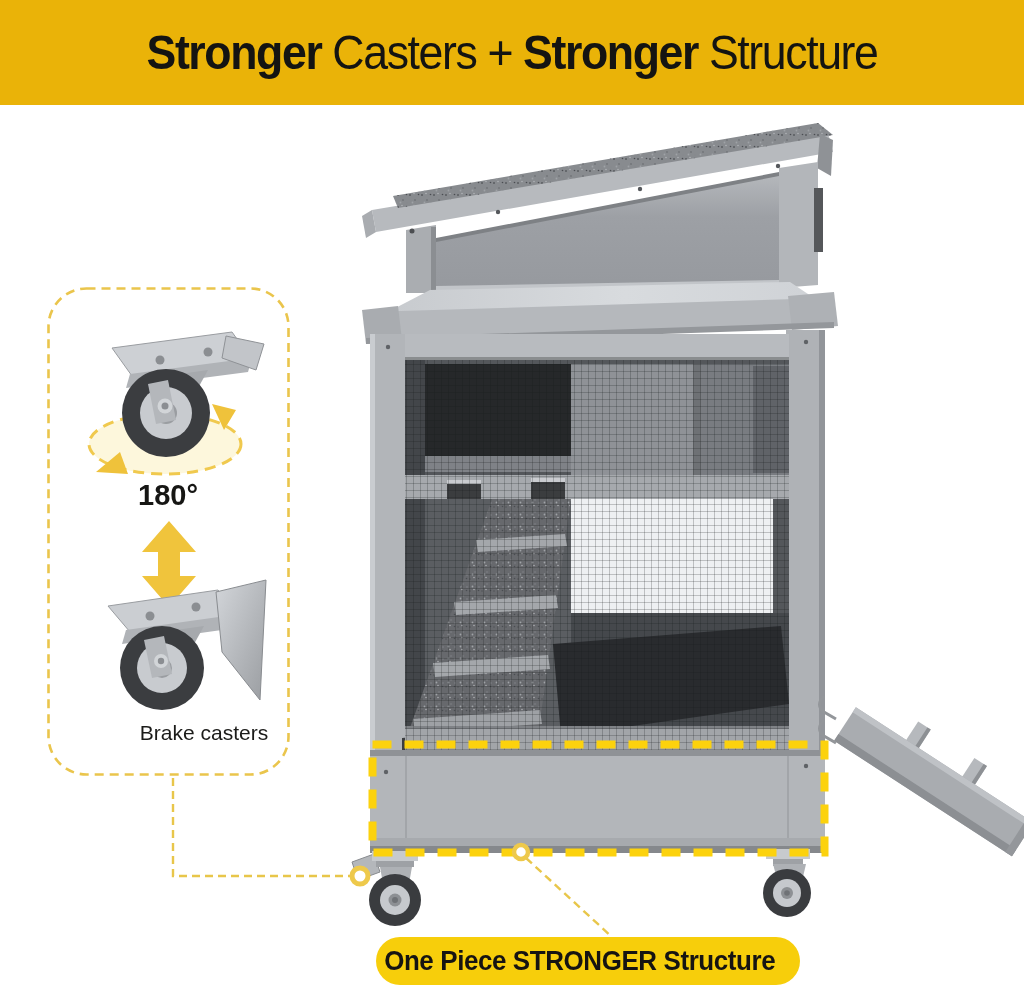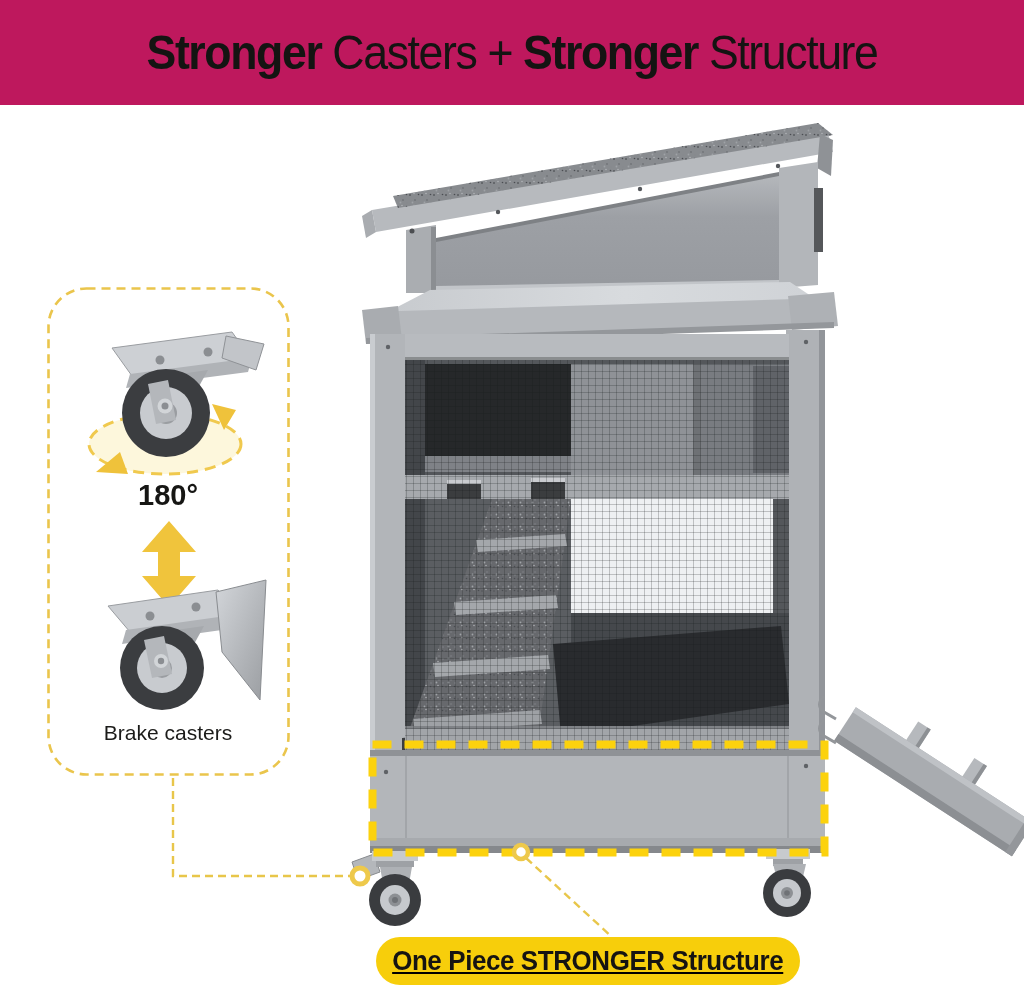--- a/index.html
+++ b/index.html
@@ -2,42 +2,41 @@
 <html><head>
 <meta charset="utf-8">
 <style>
   html,body{margin:0;padding:0;}
   body{
     width:1024px;height:986px;position:relative;background:#ffffff;overflow:hidden;
     font-family:"Liberation Sans", sans-serif;
   }
   .banner{
     position:absolute;left:0;top:0;width:1024px;height:105px;
-    background:#be185d;display:flex;align-items:center;justify-content:center;
+    background:#eab308;display:flex;align-items:center;justify-content:center;
     z-index:3;
   }
   .banner-text{
     font-size:48px;letter-spacing:-1.5px;color:#141412;white-space:pre;
     transform:scaleX(0.93);
   }
   .banner-text .bold{font-weight:700;}
   .scene{position:absolute;left:0;top:0;z-index:1;}
   .label-360{
     position:absolute;left:48px;top:479px;width:240px;text-align:center;
     font-size:29px;font-weight:700;color:#161614;z-index:2;
   }
   .label-brake{
     position:absolute;left:48px;top:721px;width:240px;text-align:center;
-    font-size:21px;font-weight:400;color:#1b1b19;z-index:2;
+    font-size:21px;font-weight:400;color:#1b1b19;z-index:2;padding-left:36px;
   }
   .structure-pill{
     position:absolute;left:376px;top:937px;width:424px;height:48px;
-    background:#F7CE0B;border-radius:25px;display:flex;align-items:center;justify-content:center;
+    background:#F7CE0B;border-radius:25px;display:flex;align-items:center;justify-content:flex-start;
     z-index:3;
-    text-decoration:underline;
   }
   .structure-pill span{
     font-size:27px;font-weight:700;letter-spacing:-0.4px;color:#161412;
     transform:scaleX(0.96);white-space:pre;
   }
 </style>
 </head>
 <body>
 
 <div class="banner">

